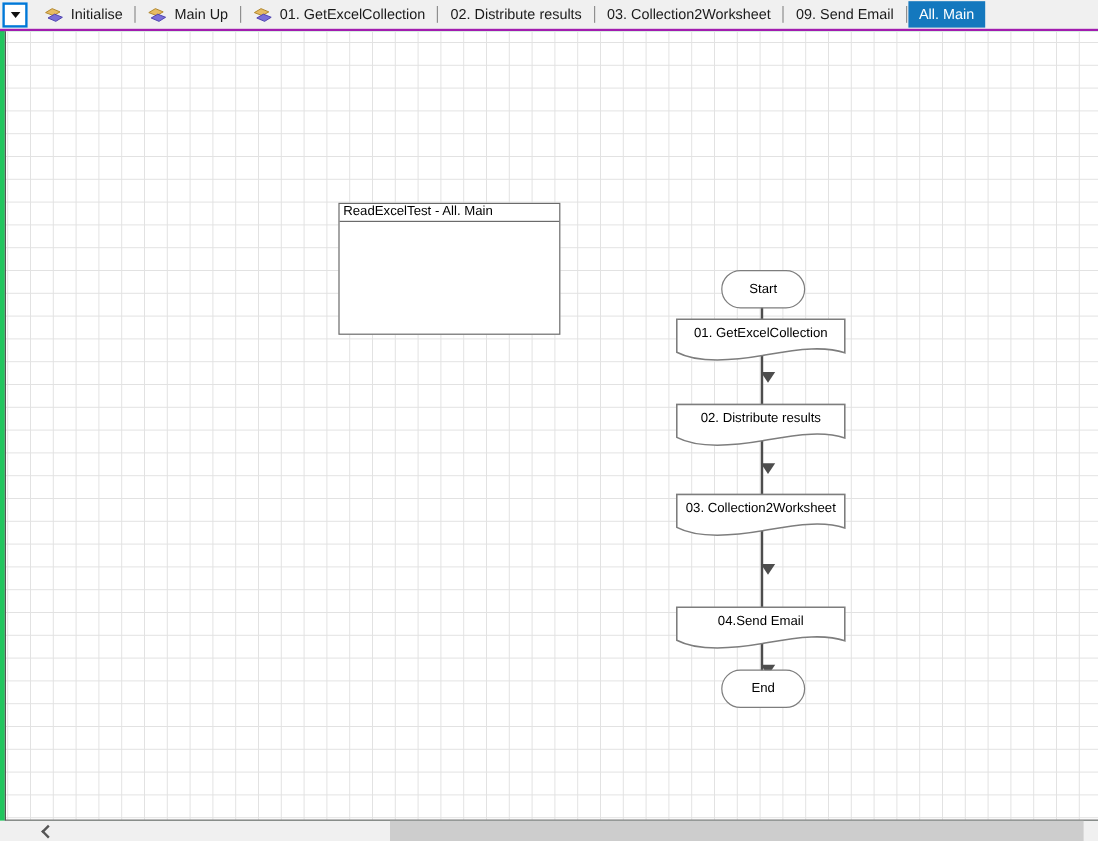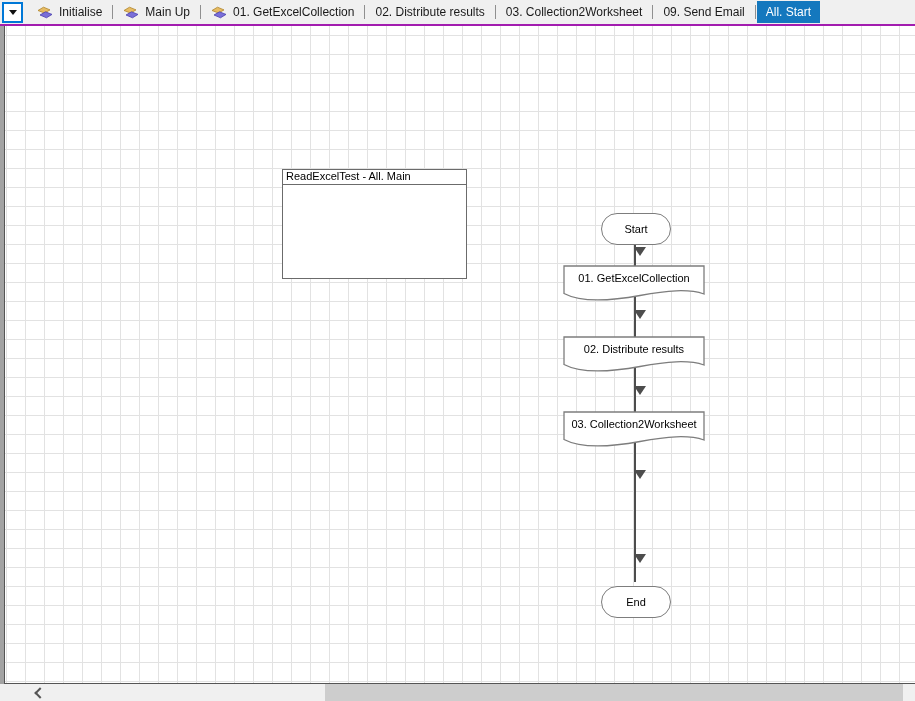--- a/index.html
+++ b/index.html
@@ -31,21 +31,21 @@
   .tab .ticon{display:flex;margin-right:6px;}
   .tab.active{
     background:#1478be;color:#ffffff;height:22px;
   }
   .tsep{
     width:1px;height:14px;background:#8f8f8f;display:inline-block;margin:0 1px;
   }
 
   
   .canvas-frame{
-    position:absolute;top:26px;left:0;right:0;bottom:17px;background:#a3a3a3;
+    position:absolute;top:26px;left:0;right:0;bottom:17px;background:#22c55e;
   }
   .grid-area{
     position:absolute;left:4px;top:0;right:0;bottom:0;
     background-color:#ffffff;
     background-image:
       linear-gradient(to right,#e2e2e2 1px,transparent 1px),
       linear-gradient(to bottom,#e2e2e2 1px,transparent 1px);
     background-size:19px 19px;background-position:1px 9px;
     border-left:1px solid #555;border-bottom:1px solid #555;
   }
@@ -71,22 +71,22 @@
   }
   .a0{top:221px;} .a1{top:284px;} .a2{top:360px;} .a3{top:444px;} .a4{top:528px;}
 
   
   .stadium{
     position:absolute;width:70px;height:32px;box-sizing:border-box;
     background:#ffffff;border:1.5px solid #7d7d7d;border-radius:16px;
     display:flex;align-items:center;justify-content:center;
     font-size:11px;color:#000;cursor:pointer;
   }
-  .start{left:596px;top:187px;text-align:center;}
-  .end{left:596px;top:560px;}
+  .start{left:596px;top:199px;text-align:center;}
+  .end{left:596px;top:532px;}
 
   
   .page{
     position:absolute;left:558px;width:142px;height:38px;cursor:pointer;
   }
   .p0{top:239px;} .p1{top:310px;} .p2{top:385px;} .p3{top:479px;}
   .page svg{position:absolute;left:0;top:0;}
   .plabel{
     position:absolute;left:0;top:1px;width:142px;height:25px;line-height:25px;
     text-align:center;font-size:11px;color:#000;
@@ -155,21 +155,21 @@
     <span>03. Collection2Worksheet</span>
   </div>
   <span class="tsep"></span>
 
   <div class="tab">
     <span>09. Send Email</span>
   </div>
   <span class="tsep"></span>
 
   <div class="tab active">
-    <span>All. Start</span>
+    <span>All. Main</span>
   </div>
 </div>
 
 <div class="canvas-frame">
   <div class="grid-area">
 
     <div class="infobox">
       <div class="infobox-header">ReadExcelTest - All. Main</div>
       <div class="infobox-body"></div>
     </div>
@@ -199,20 +199,26 @@
       <span class="plabel">02. Distribute results</span>
     </div>
 
     <div class="page p2">
       <svg width="142" height="38" viewBox="0 0 142 38">
         <path d="M1,1 H141 V29 C125,23.5 104,25.5 77,30.5 C47,36 18,37.5 1,28.5 Z" fill="#ffffff" stroke="#7d7d7d" stroke-width="1.3"></path>
       </svg>
       <span class="plabel">03. Collection2Worksheet</span>
     </div>
 
+    <div class="page p3">
+      <svg width="142" height="38" viewBox="0 0 142 38">
+        <path d="M1,1 H141 V29 C125,23.5 104,25.5 77,30.5 C47,36 18,37.5 1,28.5 Z" fill="#ffffff" stroke="#7d7d7d" stroke-width="1.3"></path>
+      </svg>
+      <span class="plabel">04.Send Email</span>
+    </div>
 
     <div class="stadium end">
       <span>End</span>
     </div>
 
   </div>
 </div>
 
 <div class="hscroll">
   <span class="chev"></span>

